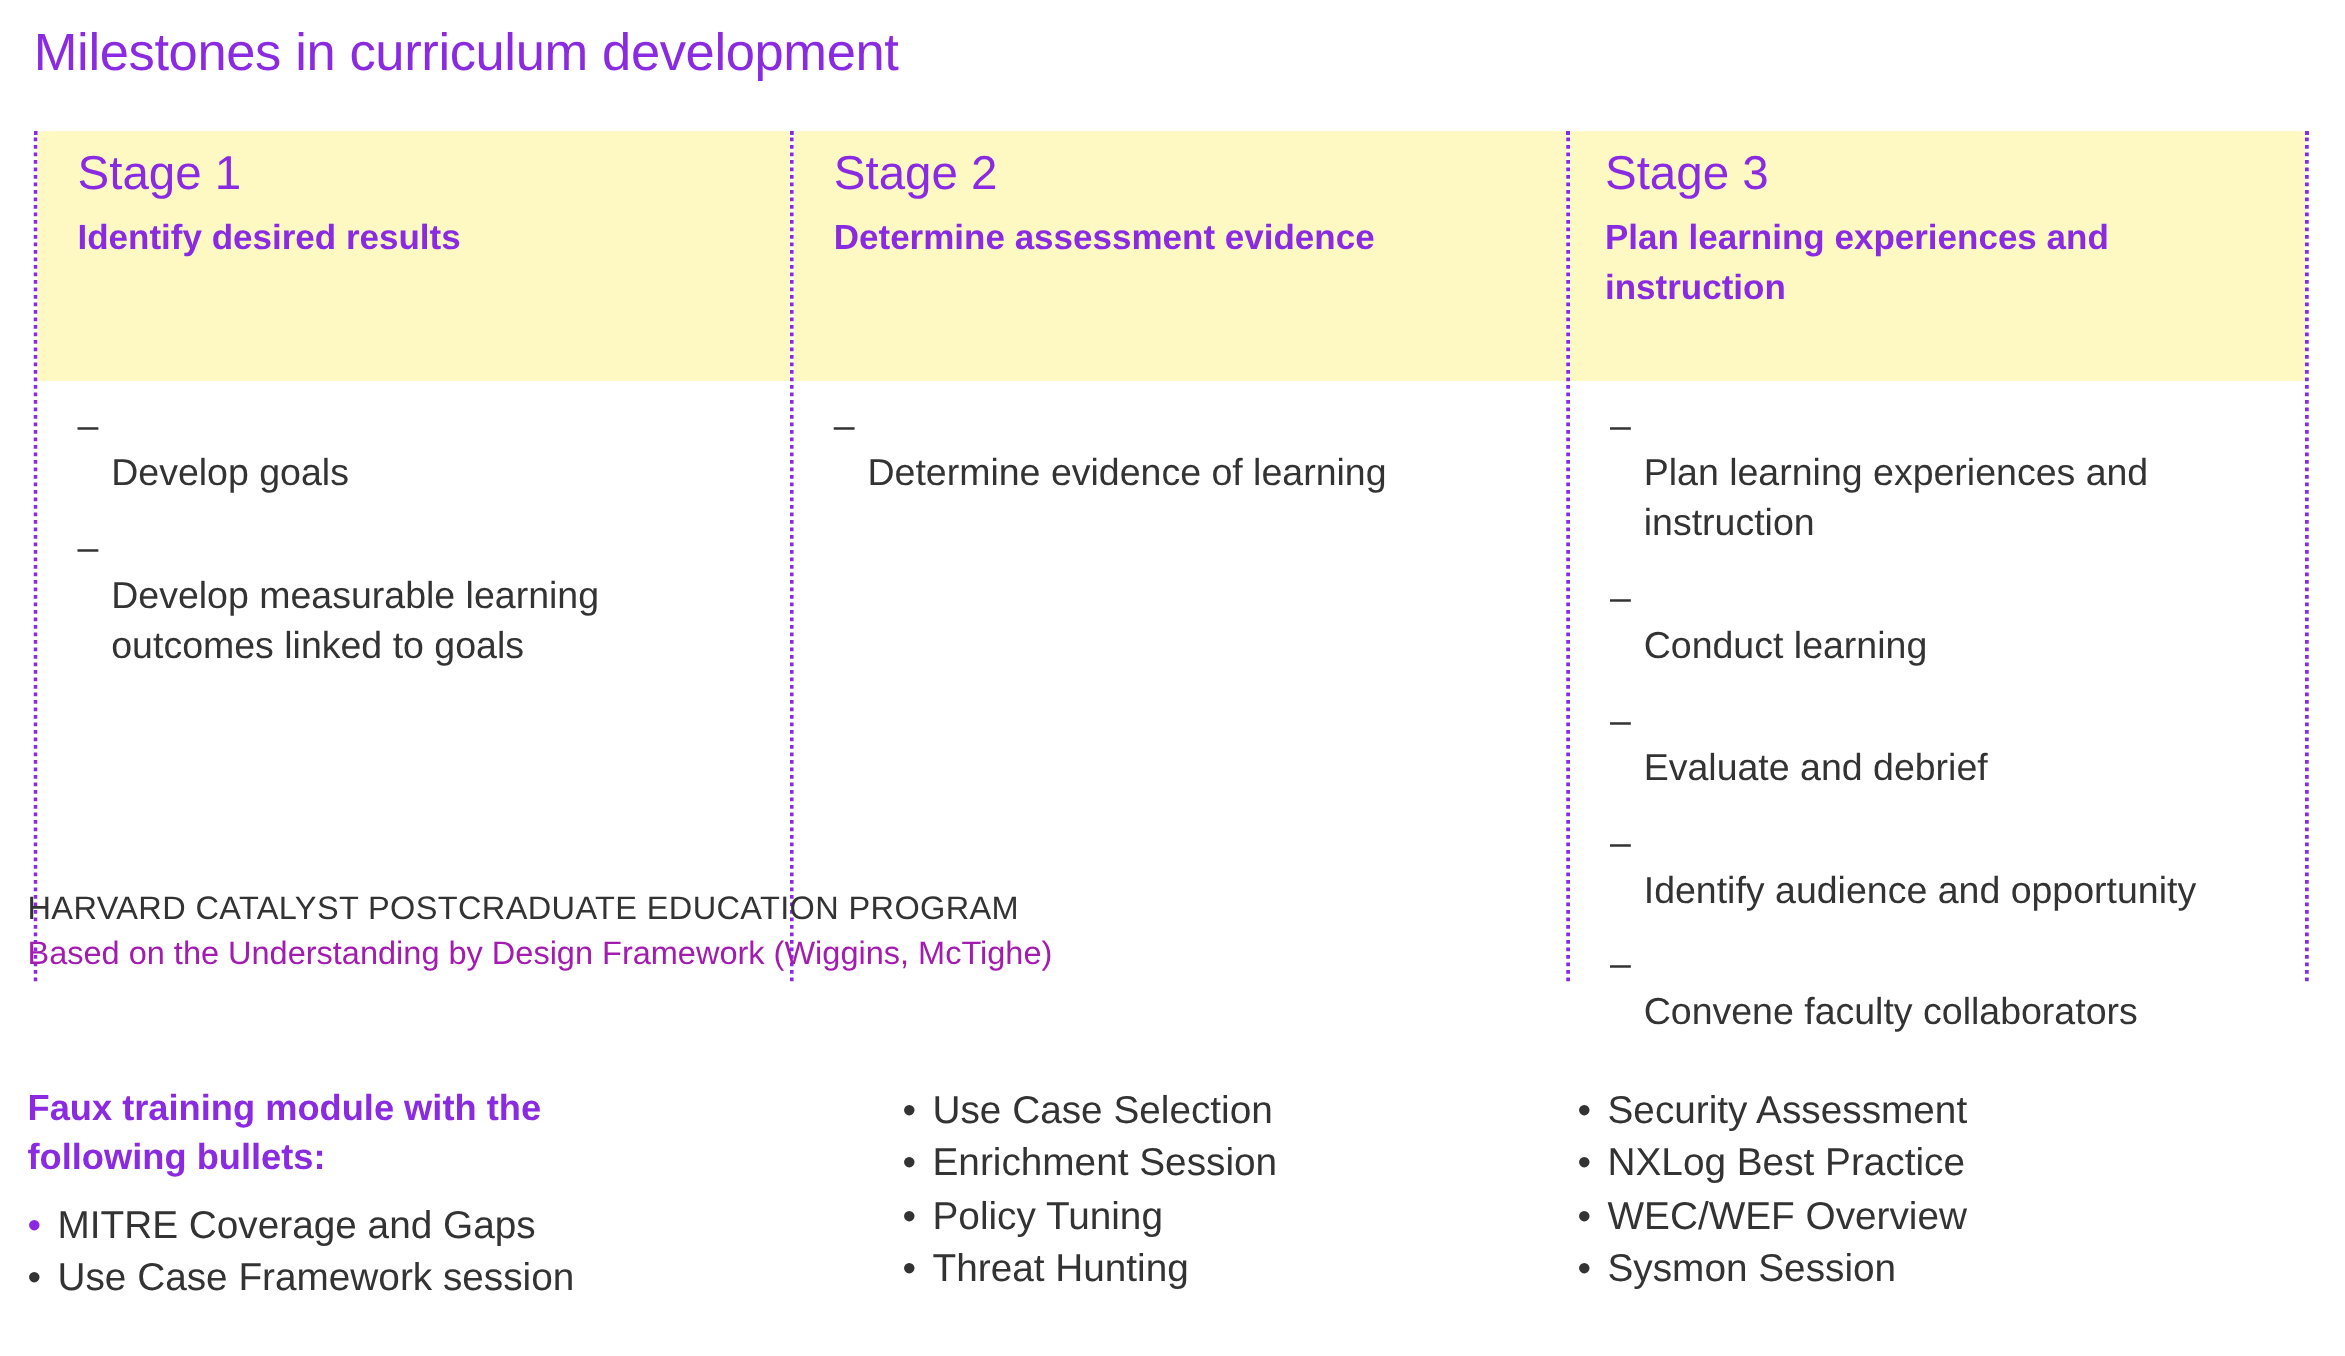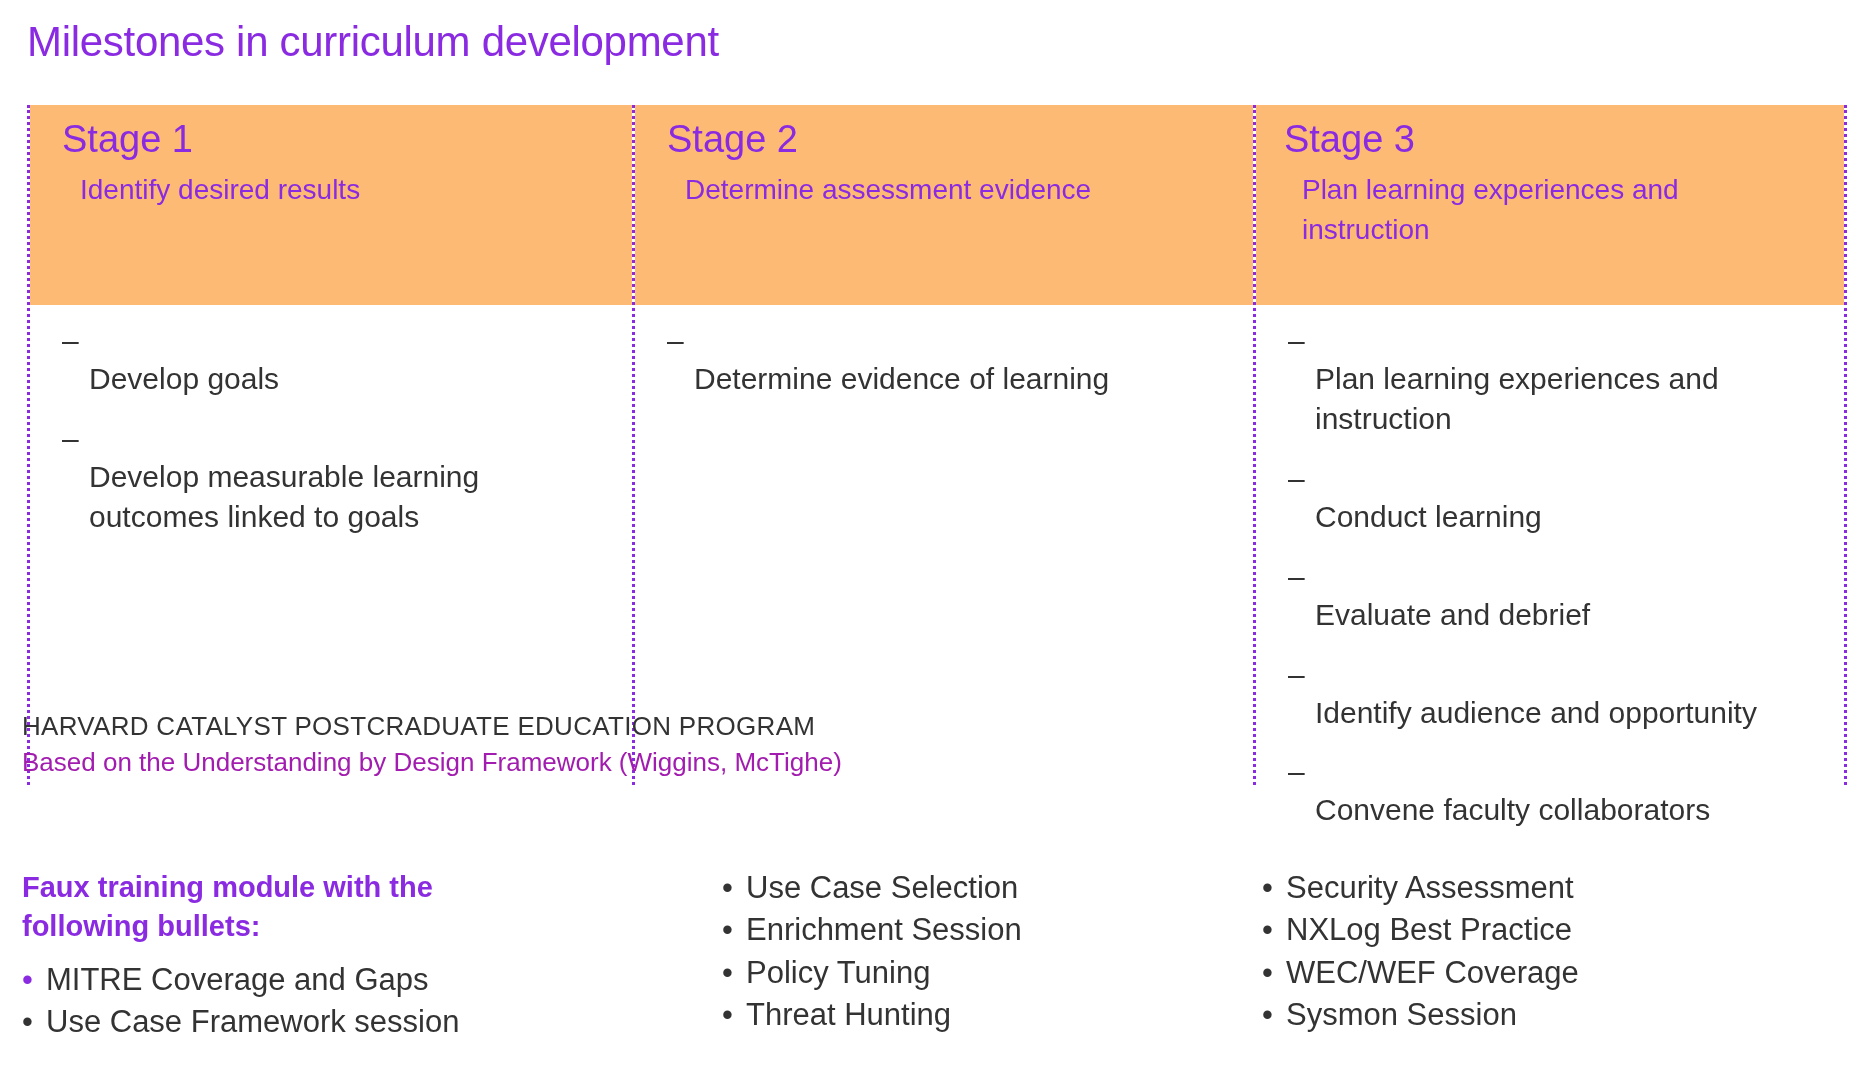--- a/index.html
+++ b/index.html
@@ -47,44 +47,43 @@
   .stage-col.c1 { width: 606px; }
   .stage-col.c2 { width: 622px; }
   .stage-col.c3 { width: 592px; }
   .stage-col-edge {
     width: 0;
     border-left: 3px dotted #8a2be2;
     height: 680px;
   }
 
   .stage-head {
-    background: #fdba74;
+    background: #fef9c3;
     height: 200px;
     box-sizing: border-box;
     padding: 12px 30px 0 32px;
   }
   .stage-col.c1 .stage-head { padding-left: 32px; }
   .stage-col.c2 .stage-head { }
   .stage-col.c3 .stage-head { padding-left: 28px; }
 
   .stage-label {
     font-size: 38px;
     font-weight: 400;
     color: #8a2be2;
     line-height: 1.18;
     letter-spacing: 0px;
   }
   .stage-title {
     font-size: 28px;
-    font-weight: normal;
+    font-weight: bold;
     color: #8a2be2;
     line-height: 1.42;
     margin-top: 8px;
     max-width: 540px;
-    margin-left: 18px;
   }
   .stage-col.c3 .stage-title { max-width: 560px; }
 
   .stage-body {
     background: #ffffff;
     padding: 16px 26px 0 32px;
     height: 480px;
     box-sizing: border-box;
   }
   .stage-bullet {
@@ -271,21 +270,21 @@
     <div class="bottom-item">
       <span class="bdot">•</span>
       <span class="blabel">Security Assessment</span>
     </div>
     <div class="bottom-item">
       <span class="bdot">•</span>
       <span class="blabel">NXLog Best Practice</span>
     </div>
     <div class="bottom-item">
       <span class="bdot">•</span>
-      <span class="blabel">WEC/WEF Coverage</span>
+      <span class="blabel">WEC/WEF Overview</span>
     </div>
     <div class="bottom-item">
       <span class="bdot">•</span>
       <span class="blabel">Sysmon Session</span>
     </div>
   </div>
 
 </div>
 
 </body></html>

